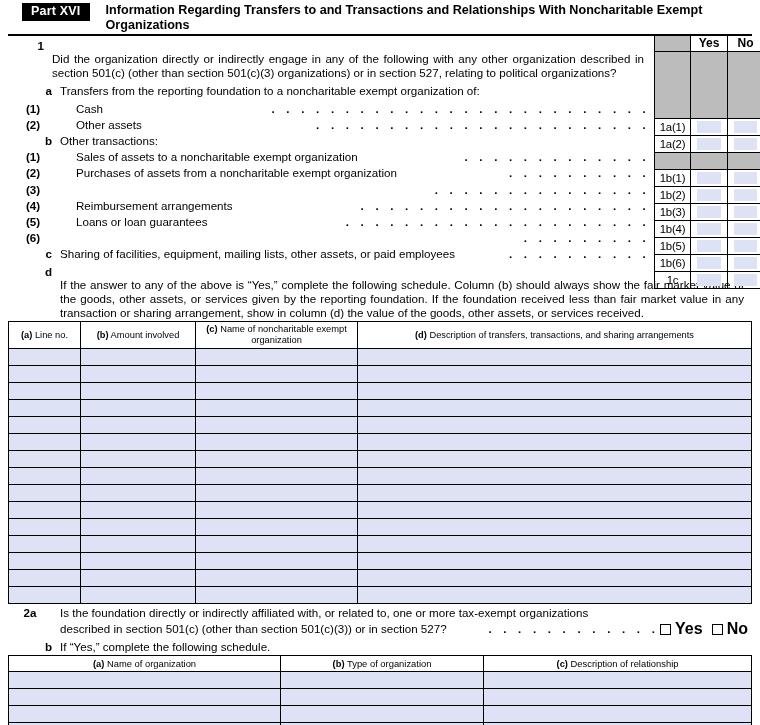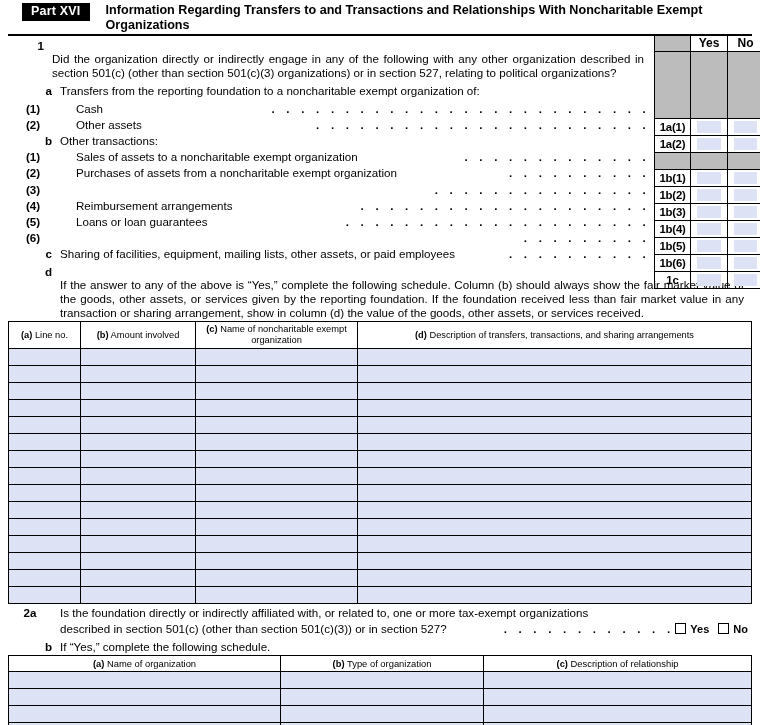--- a/index.html
+++ b/index.html
@@ -112,21 +112,21 @@
   .ynrow {
     display: flex;
     height: 17px;
     align-items: stretch;
   }
   .ynrow > div { position: relative; }
   .cell-lbl {
     width: 36px;
     flex: 0 0 36px;
     border-right: 1.6px solid #000;
-    font-weight: bold;
+    font-weight: normal;
     font-size: 11.4px;
     text-align: center;
     line-height: 16px;
     letter-spacing: -0.2px;
   }
   .cell-yes, .cell-no {
     width: 36px;
     flex: 0 0 36px;
   }
   .cell-no { border-left: 1.6px solid #000; }
@@ -181,21 +181,21 @@
   .chk {
     display: inline-block;
     width: 11px; height: 11px;
     border: 1.6px solid #000;
     background: #fff;
     vertical-align: -1px;
     margin: 0 4px 0 0;
   }
   .yn-inline {
     font-weight: bold;
-    font-size: 11px;
+    font-size: 16px;
     white-space: nowrap;
     margin-left: 1px;
   }
   .yn-inline .gap { display:inline-block; width: 9px; }
 </style>
 </head>
 <body>
 
 <div class="page">
 

